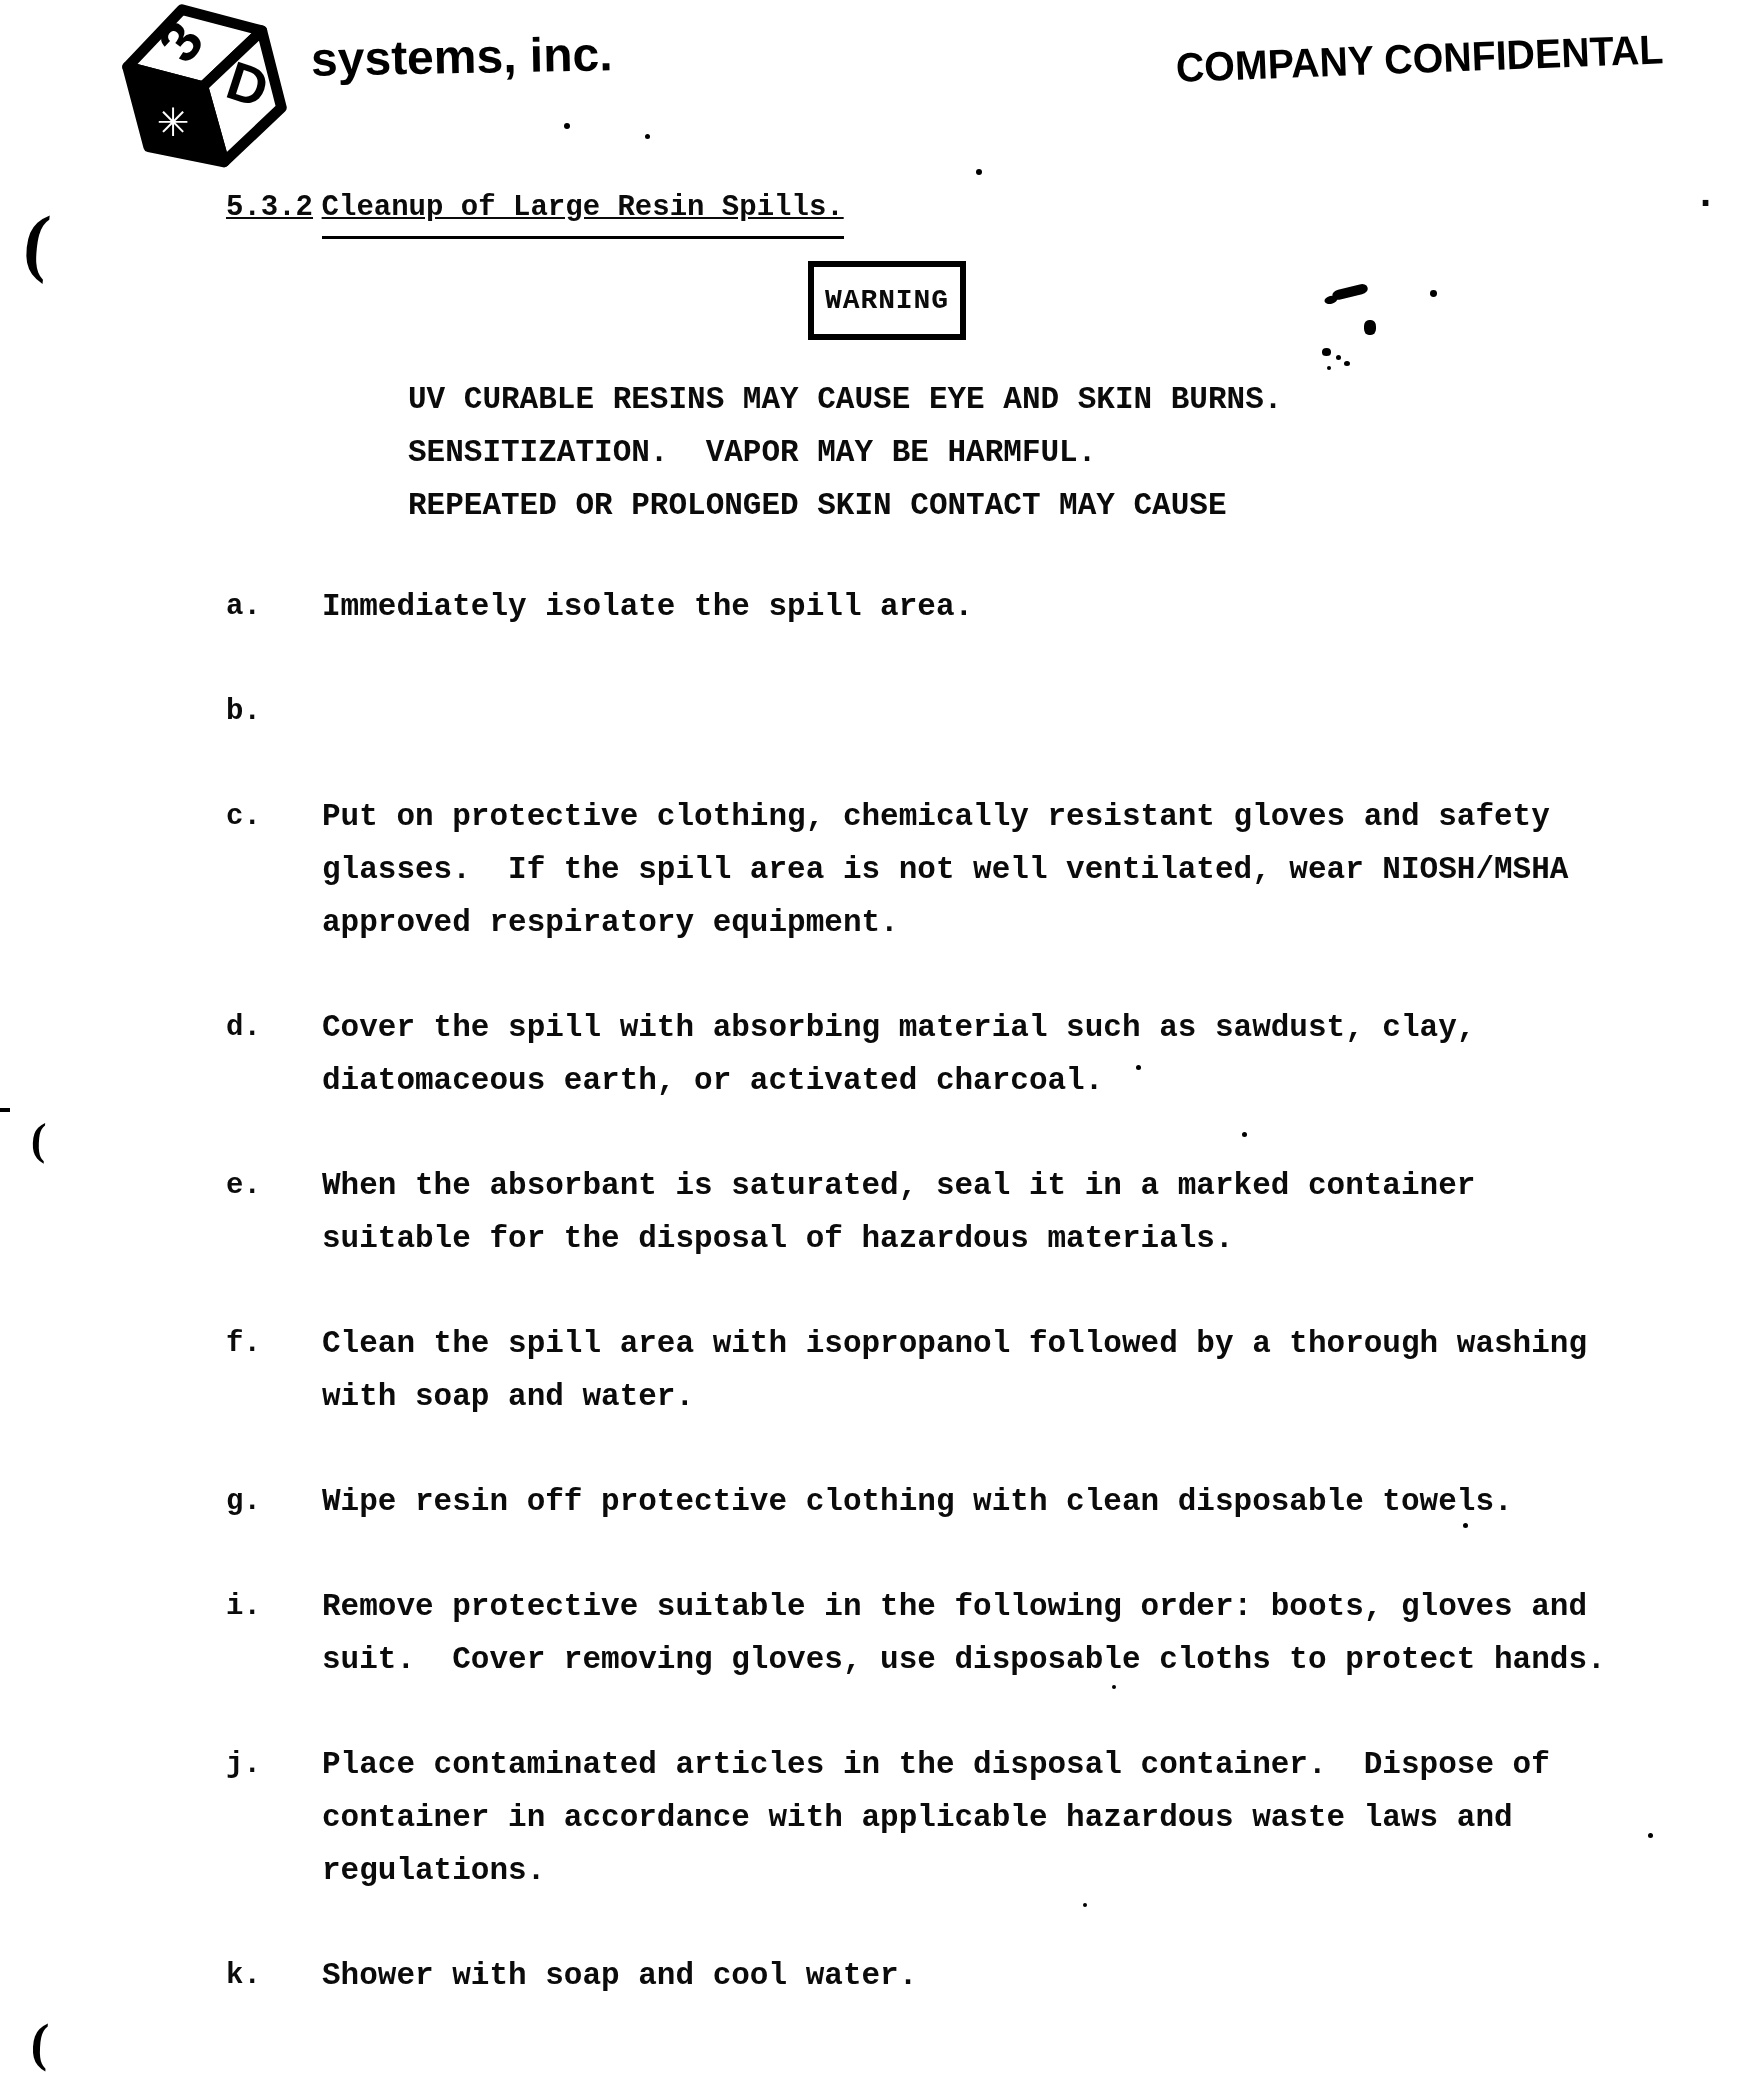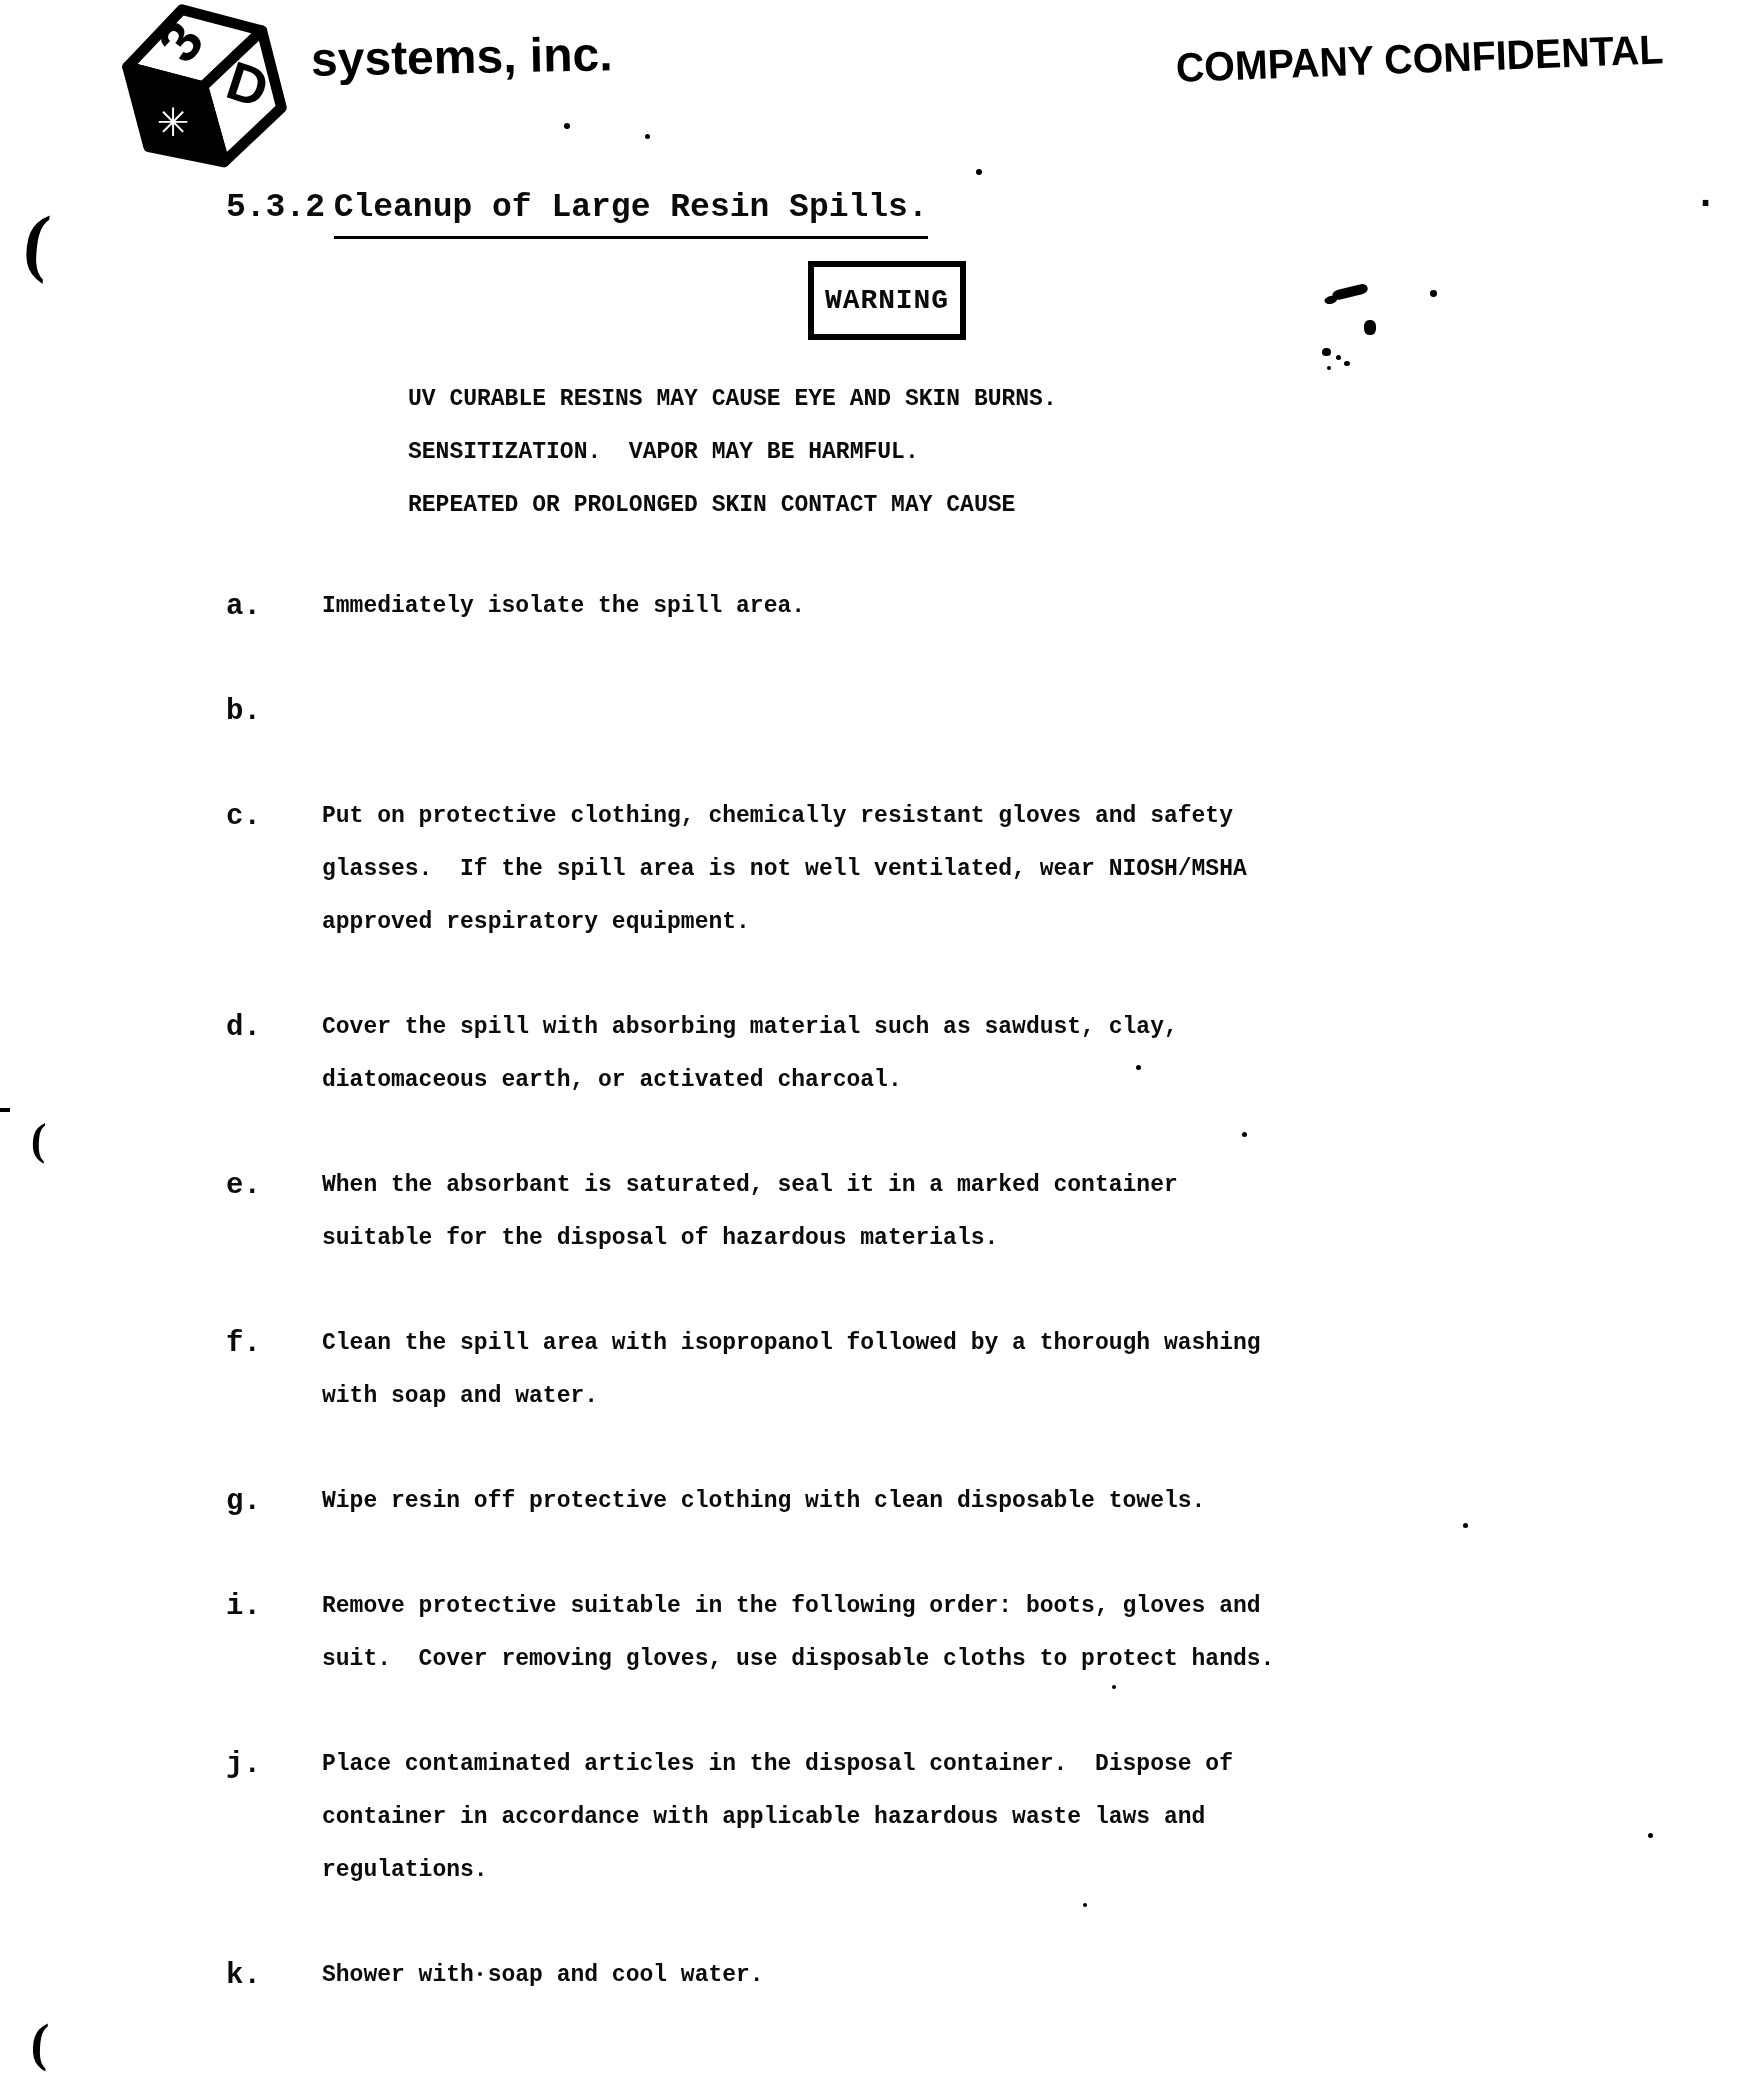--- a/index.html
+++ b/index.html
@@ -28,30 +28,30 @@
     font-family: "Liberation Sans", sans-serif; font-size: 40px; font-weight: 700;
   }
   
   .paren { position: absolute; color: #000; font-weight: 700;
            font-family: "Liberation Serif", "DejaVu Serif", serif; }
   .paren-1 { left: 24px; top: 198px; font-size: 76px; transform: rotate(6deg); }
   .paren-2 { left: 31px; top: 1113px; font-size: 45px; transform: rotate(2deg); }
   .paren-3 { left: 31px; top: 2012px; font-size: 53px; transform: rotate(3deg); }
   
   .main { position: absolute; left: 226px; top: 189px; width: 1385px; }
-  .heading { display: flex; font-size: 33px; line-height: 38px; white-space: pre; }
+  .heading { display: flex; font-size: 29px; line-height: 38px; white-space: pre; text-decoration: underline; }
   .heading .num { margin-right: 8.6px; }
   .heading .title { border-bottom: 3.4px solid #000; padding-bottom: 9px; }
   .warnbox {
     margin: 22.4px 0 0 582px; width: 158px; height: 79px;
     border: 6.9px solid #000; display: flex; align-items: center; justify-content: center;
     font-size: 28px; letter-spacing: 0.9px;
   }
   .warntext { margin: 33px 0 0 182px; }
-  .line { font-size: 23px; line-height: 53px; white-space: pre; }
+  .line { font-size: 31px; line-height: 53px; white-space: pre; }
   .steps { margin-top: 48px; }
   .step { display: flex; margin-bottom: 52px; }
   .step .lbl { flex: 0 0 96px; width: 96px; font-size: 29px; line-height: 53px; }
   
   .speck { position: absolute; background: #000; border-radius: 50%; }
   .swoosh { position: absolute; left: 1332px; top: 287px; width: 36px; height: 9.5px;
             background: #000; border-radius: 6.9px / 4.3px; transform: rotate(-14deg); }
   .swoosh::after { content: ""; position: absolute; left: -8.6px; top: 4.3px;
                    width: 13px; height: 7.7px; background: #000; border-radius: 50%; }
   .dash { position: absolute; background: #000; }

